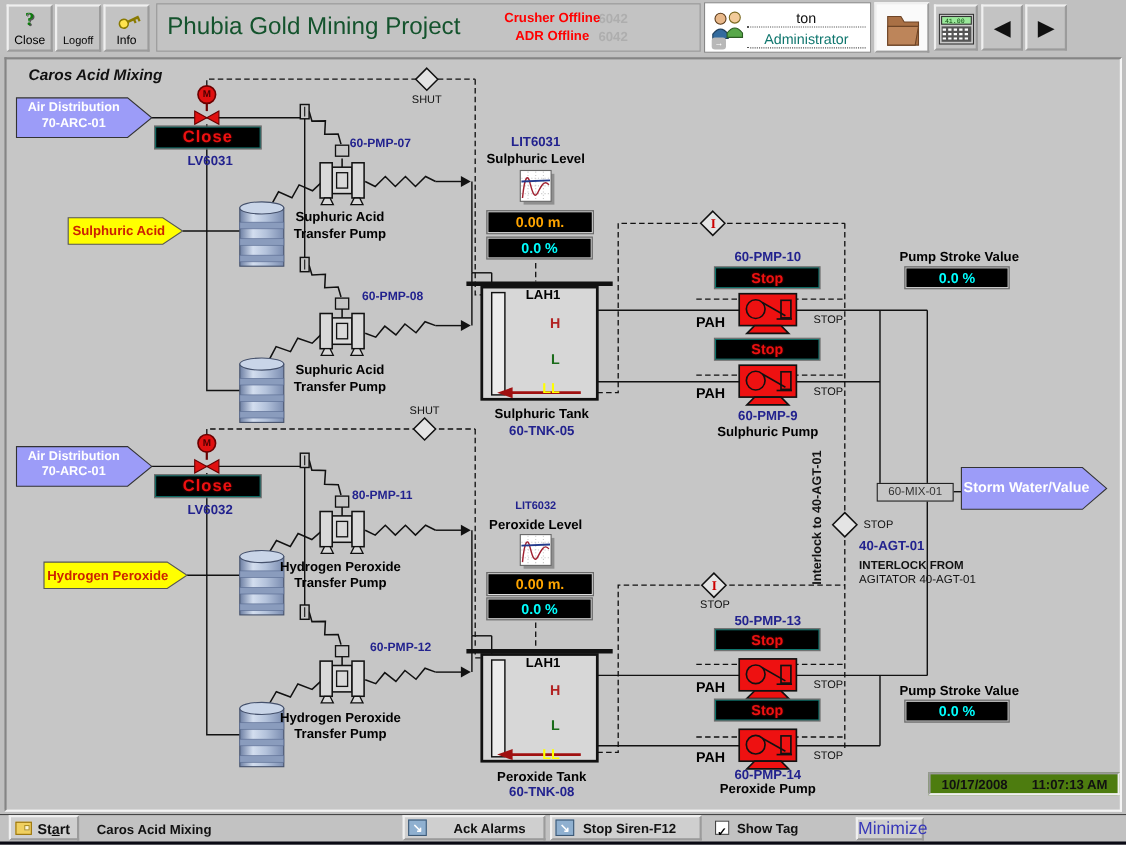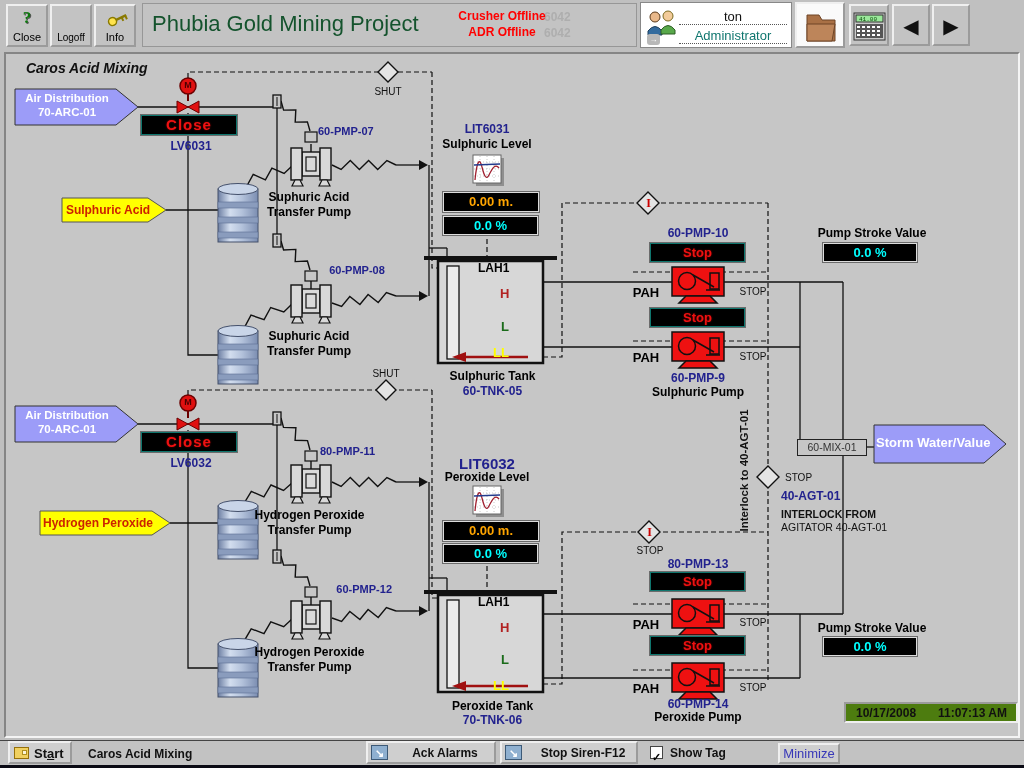--- a/index.html
+++ b/index.html
@@ -322,51 +322,51 @@
 <div class="abs blk" style="left:252px;top:508px;width:115px">Hydrogen Peroxide</div>
 <div class="abs blk" style="left:252px;top:523px;width:115px">Transfer Pump</div>
 <div class="abs navy" style="left:322px;top:583px;width:70px;text-align:right">60-PMP-12</div>
 <div class="abs blk" style="left:252px;top:645px;width:115px">Hydrogen Peroxide</div>
 <div class="abs blk" style="left:252px;top:660px;width:115px">Transfer Pump</div>
 
 <div class="abs navy" style="left:437px;top:122px;width:100px;font-size:12px">LIT6031</div>
 <div class="abs blk" style="left:437px;top:137px;width:100px">Sulphuric Level</div>
 <div class="abs disp orange" style="left:443px;top:192px;width:96px;height:20px;line-height:18px">0.00 m.</div>
 <div class="abs disp cyan" style="left:443px;top:216px;width:95px;height:19px;line-height:17px">0.0 %</div>
-<div class="abs navy" style="left:437px;top:455px;width:100px;font-size:15px">LIT6032</div>
+<div class="abs navy" style="left:437px;top:455px;width:100px;font-size:10px">LIT6032</div>
 <div class="abs blk" style="left:437px;top:470px;width:100px">Peroxide Level</div>
 <div class="abs disp orange" style="left:443px;top:521px;width:96px;height:20px;line-height:18px">0.00 m.</div>
 <div class="abs disp cyan" style="left:443px;top:544px;width:95px;height:19px;line-height:17px">0.0 %</div>
 
 <div class="abs blk" style="left:478px;top:261px;width:44px;text-align:left">LAH1</div>
 <div class="abs" style="left:500px;top:286px;font-size:13px;font-weight:bold;color:#b22222">H</div>
 <div class="abs" style="left:501px;top:319px;font-size:13px;font-weight:bold;color:#1a6b1a">L</div>
 <div class="abs" style="left:493px;top:345px;font-size:13px;font-weight:bold;color:#ffff00">LL</div>
 <div class="abs blk" style="left:435px;top:369px;width:115px">Sulphuric Tank</div>
 <div class="abs navy" style="left:435px;top:384px;width:115px;font-size:12px">60-TNK-05</div>
 <div class="abs blk" style="left:478px;top:595px;width:44px;text-align:left">LAH1</div>
 <div class="abs" style="left:500px;top:620px;font-size:13px;font-weight:bold;color:#b22222">H</div>
 <div class="abs" style="left:501px;top:652px;font-size:13px;font-weight:bold;color:#1a6b1a">L</div>
 <div class="abs" style="left:493px;top:678px;font-size:13px;font-weight:bold;color:#ffff00">LL</div>
 <div class="abs blk" style="left:435px;top:699px;width:115px">Peroxide Tank</div>
-<div class="abs navy" style="left:435px;top:713px;width:115px;font-size:12px">70-TNK-06</div>
+<div class="abs navy" style="left:435px;top:713px;width:115px;font-size:12px">60-TNK-08</div>
 
 <div class="abs navy" style="left:648px;top:226px;width:100px;font-size:12px">60-PMP-10</div>
 <div class="abs blackbtn" style="left:650px;top:243px;width:95px;height:19px;font-size:13px;line-height:17px">Stop</div>
 <div class="abs blk" style="left:628px;top:285px;width:36px;font-size:13px">PAH</div>
 <div class="abs sm" style="left:736px;top:286px;width:34px">STOP</div>
 <div class="abs blackbtn" style="left:650px;top:308px;width:95px;height:19px;font-size:13px;line-height:17px">Stop</div>
 <div class="abs blk" style="left:628px;top:350px;width:36px;font-size:13px">PAH</div>
 <div class="abs sm" style="left:736px;top:351px;width:34px">STOP</div>
 <div class="abs navy" style="left:648px;top:371px;width:100px;font-size:12px">60-PMP-9</div>
 <div class="abs blk" style="left:640px;top:385px;width:116px">Sulphuric Pump</div>
 <div class="abs blk" style="left:810px;top:226px;width:124px">Pump Stroke Value</div>
 <div class="abs disp cyan" style="left:823px;top:243px;width:94px;height:19px;line-height:17px">0.0 %</div>
 
-<div class="abs navy" style="left:648px;top:557px;width:100px;font-size:12px">80-PMP-13</div>
+<div class="abs navy" style="left:648px;top:557px;width:100px;font-size:12px">50-PMP-13</div>
 <div class="abs blackbtn" style="left:650px;top:572px;width:95px;height:19px;font-size:13px;line-height:17px">Stop</div>
 <div class="abs blk" style="left:628px;top:617px;width:36px;font-size:13px">PAH</div>
 <div class="abs sm" style="left:736px;top:617px;width:34px">STOP</div>
 <div class="abs blackbtn" style="left:650px;top:636px;width:95px;height:19px;font-size:13px;line-height:17px">Stop</div>
 <div class="abs blk" style="left:628px;top:681px;width:36px;font-size:13px">PAH</div>
 <div class="abs sm" style="left:736px;top:682px;width:34px">STOP</div>
 <div class="abs navy" style="left:648px;top:697px;width:100px;font-size:12px">60-PMP-14</div>
 <div class="abs blk" style="left:640px;top:710px;width:116px">Peroxide Pump</div>
 <div class="abs blk" style="left:810px;top:621px;width:124px">Pump Stroke Value</div>
 <div class="abs disp cyan" style="left:823px;top:637px;width:94px;height:19px;line-height:17px">0.0 %</div>
@@ -387,27 +387,27 @@
   <span class="abs" style="left:24px;top:3px;font-size:13px"><span>St</span><span style="text-decoration:underline">a</span><span>rt</span></span>
 </div>
 <div class="abs" style="left:88px;top:747px;font-size:12px;font-weight:bold;color:#111">Caros Acid Mixing</div>
 
 <div class="foot-btn" style="left:366px;width:130px">
   <span class="ackicon">↘</span>
   <span class="abs" style="left:28px;right:0;top:3px;text-align:center">Ack Alarms</span>
 </div>
 <div class="foot-btn" style="left:500px;width:138px">
   <span class="ackicon">↘</span>
-  <span class="abs" style="left:28px;right:0;top:3px;text-align:center">Stop Siren-F12</span>
+  <span class="abs" style="left:28px;right:0;top:3px;text-align:left">Stop Siren-F12</span>
 </div>
 
 <div class="abs" style="left:650px;top:746px;width:13px;height:13px;background:#fff;border:1px solid #444;text-align:center">
   <span style="font-size:11px;font-weight:bold;line-height:12px;color:#000">✓</span>
 </div>
 <div class="abs" style="left:670px;top:746px;font-size:12px;font-weight:bold;color:#111">Show Tag</div>
 
 <div class="foot-btn ctr" style="left:778px;width:62px;height:21px;top:743px">
-  <span style="color:#3838b8;font-weight:normal;font-size:13px;line-height:17px">Minimize</span>
+  <span style="color:#3838b8;font-weight:normal;font-size:16px;line-height:17px">Minimize</span>
 </div>
 <div class="abs" style="left:844px;top:702px;width:174px;height:21px;background:#4d7c0f;border:2px inset #efefef">
   <span class="abs" style="left:10px;top:2px;font-size:12px;font-weight:bold;color:#111">10/17/2008</span>
   <span class="abs" style="left:92px;top:2px;font-size:12px;font-weight:bold;color:#111">11:07:13 AM</span>
 </div>
 
 </body></html>

